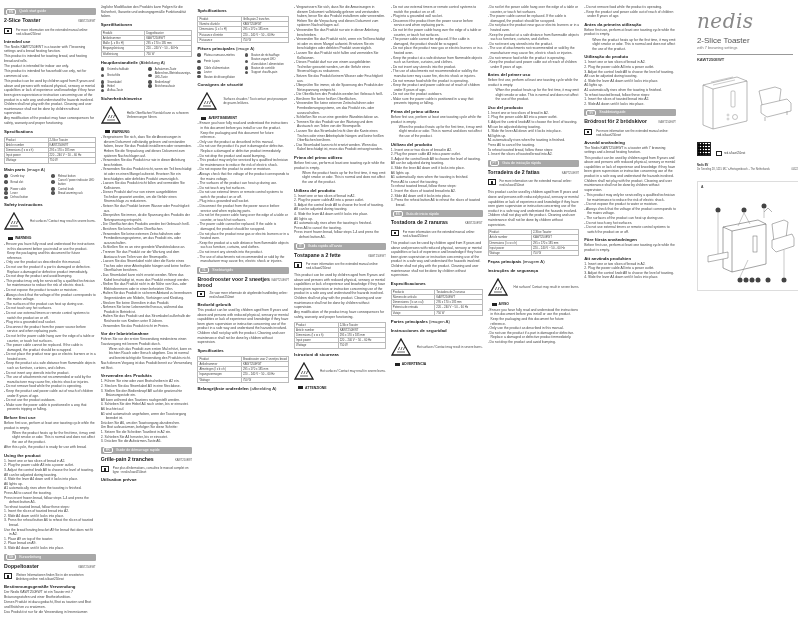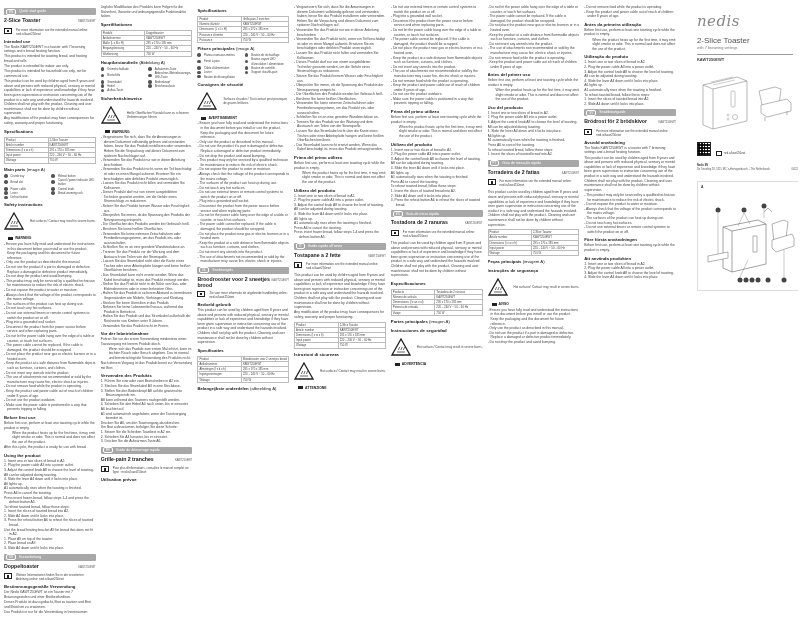--- a/index.html
+++ b/index.html
@@ -30,21 +30,21 @@
   table.spec tr td:first-child { width: 48%; }
   .parts { display: grid; grid-template-columns: 1fr 1fr; column-gap: 3px; margin: 1px 0 2px; }
   .part { display: flex; align-items: center; font-size: 2.8px; line-height: 4.3px; color: #444; }
   .part .n { display: inline-block; width: 3.6px; height: 3.6px; border-radius: 50%; background: #555; margin-right: 3px; flex: none; }
   .warn-row { display: flex; align-items: center; margin: 4px 0 6px; }
   .warn-tri { width: 20px; height: 18px; margin-right: 6px; flex: none; }
   .warn-text { font-size: 3px; line-height: 4px; color: #444; }
   .warning-head { font-weight: bold; font-size: 3.4px; margin: 3px 0 1px 4px; color: #222; display: flex; align-items: center; }
   .warning-head .mark { display: inline-block; width: 5px; height: 3px; background: #222; margin-right: 2px; }
   
-  .logo { font-family: "DejaVu Serif", serif; font-style: italic; color: #888; font-size: 15px; line-height: 18px; margin-top: 7px; letter-spacing: 0.5px; }
+  .logo { font-family: "DejaVu Serif", serif; font-style: italic; color: #888; font-size: 20px; line-height: 18px; margin-top: 7px; letter-spacing: 0.5px; }
   .cover-title { font-size: 8px; line-height: 10px; color: #555; margin-top: 6px; }
   .cover-sub { font-size: 3.8px; line-height: 5px; color: #777; }
   .cover-rule { border-top: 0.5px solid #999; margin: 3px 0 3px; width: 96px; }
   .cover-sku { font-weight: bold; font-size: 4px; color: #444; }
   .toaster-ill { margin-top: 8px; width: 100px; height: 62px; }
   .qr-row { display: flex; align-items: flex-end; margin-top: 8px; }
   .qr { width: 14px; height: 14px; background:
         repeating-linear-gradient(90deg, #222 0 1.5px, #fff 1.5px 3px),
         repeating-linear-gradient(0deg, #222 0 1.5px, #fff 1.5px 3px);
         background-blend-mode: multiply; border: 1px solid #222; }

